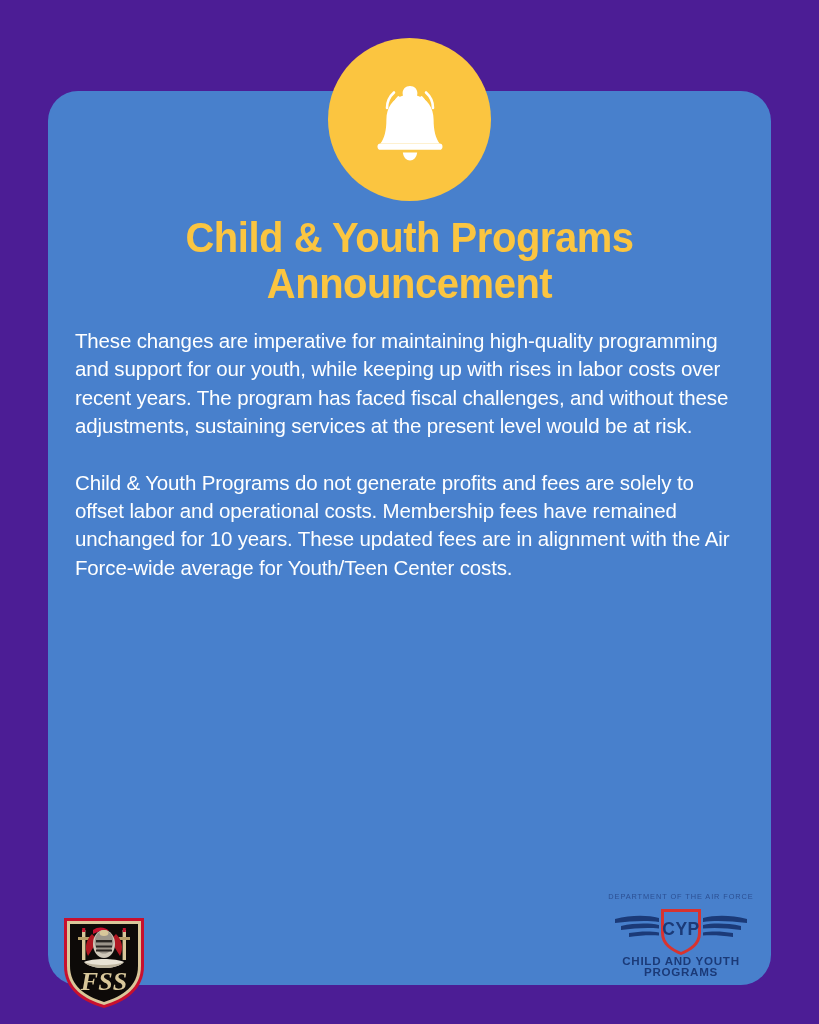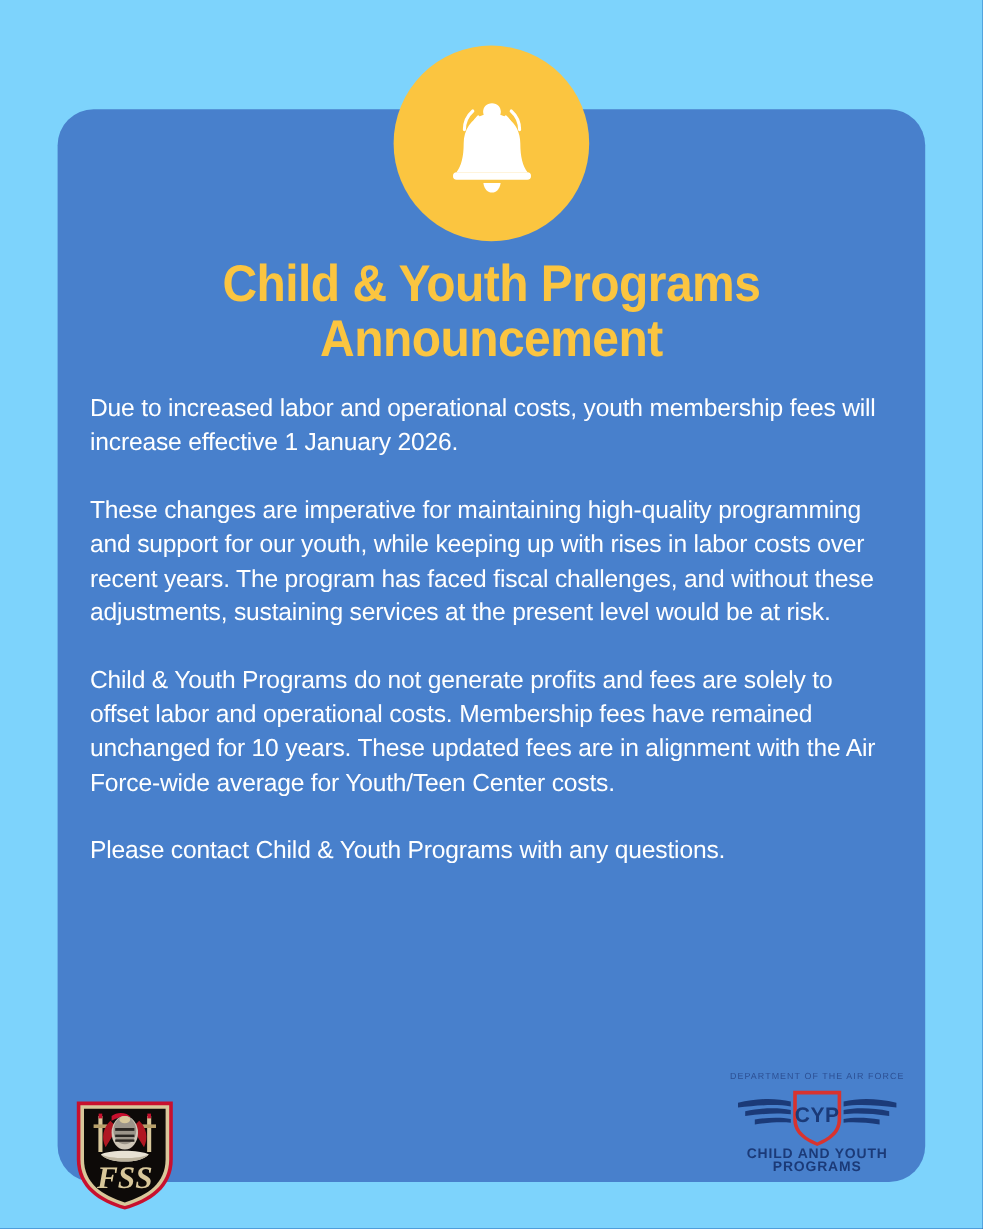--- a/index.html
+++ b/index.html
@@ -13,21 +13,21 @@
     height: 1024px;
     overflow: hidden;
     font-family: "Liberation Sans", sans-serif;
     -webkit-font-smoothing: antialiased;
   }
 
   #poster {
     position: relative;
     width: 819px;
     height: 1024px;
-    background: #7dd3fc;
+    background: #4c1d95;
     overflow: hidden;
   }
 
   
   #card {
     position: absolute;
     left: 48px;
     top: 91px;
     width: 723px;
     height: 894px;
@@ -113,24 +113,22 @@
 <div id="poster">
 
   <div id="card">
 
     <h1 id="title">
       <span class="tline">Child &amp; Youth Programs</span>
       <span class="tline">Announcement</span>
     </h1>
 
     <div id="body-copy">
-      <p>Due to increased labor and operational costs, youth membership fees will increase effective 1 January 2026.</p>
       <p>These changes are imperative for maintaining high-quality programming and support for our youth, while keeping up with rises in labor costs over recent years. The program has faced fiscal challenges, and without these adjustments, sustaining services at the present level would be at risk.</p>
       <p>Child &amp; Youth Programs do not generate profits and fees are solely to offset labor and operational costs. Membership fees have remained unchanged for 10 years. These updated fees are in alignment with the Air Force-wide average for Youth/Teen Center costs.</p>
-      <p>Please contact Child &amp; Youth Programs with any questions.</p>
     </div>
 
     <div id="fss-emblem">
       <svg width="84" height="94" viewBox="0 0 84 94" xmlns="http://www.w3.org/2000/svg">
         <defs>
           <clipPath id="shClip">
             <path d="M4 4 H80 V50 C80 72 62 84 42 90 C22 84 4 72 4 50 Z"></path>
           </clipPath>
         </defs>
 

